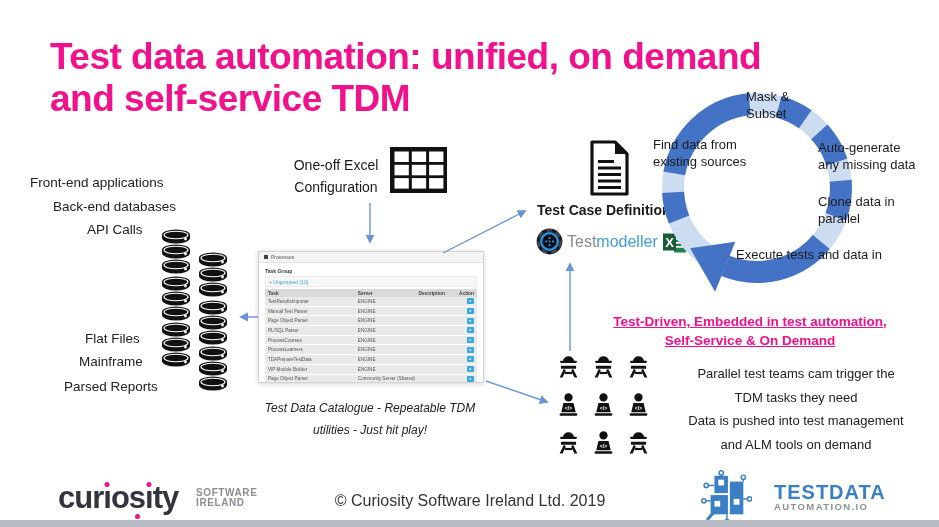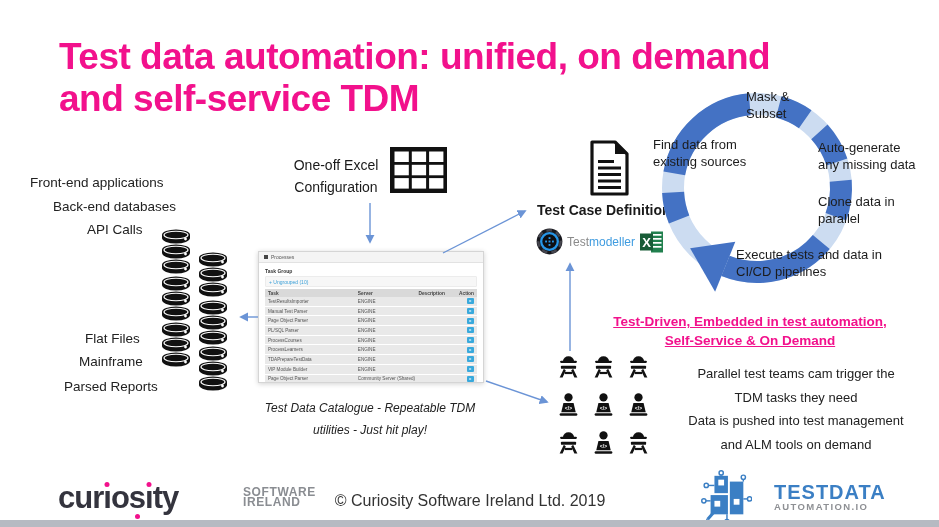--- a/index.html
+++ b/index.html
@@ -1,21 +1,21 @@
 <!DOCTYPE html>
 <html style="--accent-pink: #f2118c; --arrow-blue: #6b94d6; --cycle-dark: #4472c4; --cycle-light: #ccdcf1; --excel-green: #1e7145; --run-blue: #39a9dc; --brand-blue: #3b7fc4;"><head>
 <meta charset="utf-8">
 <style>
   html,body{margin:0;padding:0;background:#fff;}
   #slide{position:relative;width:939px;height:527px;background:#fff;overflow:hidden;
          font-family:"Liberation Sans","DejaVu Sans",sans-serif;color:#1a1a1a;}
   .abs{position:absolute;}
 
   
-  #title{left:59px;top:36px;font-size:37px;line-height:42px;font-weight:bold;
+  #title{left:50px;top:36px;font-size:37px;line-height:42px;font-weight:bold;
          color:var(--accent-pink);letter-spacing:-0.5px;}
 
   
   .src-label{font-size:13.5px;color:#222;white-space:nowrap;}
 
   
   .db{width:32px;height:46px;}
 
   
   #excel-config-label{left:285px;top:154px;width:102px;text-align:center;font-size:14px;line-height:22px;}
@@ -39,21 +39,21 @@
   .c-action{width:10%;display:flex;justify-content:flex-end;padding-right:3px;box-sizing:border-box;}
   .run-button{width:7px;height:6px;background:var(--run-blue);border-radius:1px;color:#fff;
               font-size:4px;line-height:6px;text-align:center;}
 
   #caption{left:238px;top:397px;width:264px;text-align:center;font-size:12px;line-height:22px;color:#222;font-style:italic;}
 
   
   #doc-icon{left:587px;top:139px;}
   #tcd-label{left:537px;top:202px;font-size:14px;font-weight:bold;}
   #tm-row{left:536px;top:228px;display:flex;align-items:center;gap:4px;}
-  #tm-text{font-size:12px;text-align:center;}
+  #tm-text{font-size:16px;text-align:center;}
   #tm-text .t1{color:#8a8a8a;}
   #tm-text .t2{color:#3f9ce0;}
 
   
   .cycle-label{font-size:13px;line-height:17px;color:#1c1c1c;}
   #lbl-mask{left:746px;top:88px;}
   #lbl-find{left:653px;top:136px;}
   #lbl-auto{left:818px;top:139px;}
   #lbl-clone{left:818px;top:193px;}
   #lbl-exec{left:736px;top:246px;}
@@ -69,21 +69,21 @@
   #team-text{left:662px;top:362px;width:268px;text-align:center;font-size:13px;line-height:23.5px;color:#222;}
 
   
   #curiosity{left:58px;top:480px;font-size:31px;font-weight:bold;color:#34343e;letter-spacing:-1px;display:flex;}
   .cur-i{position:relative;}
   .cur-i::after{content:'';position:absolute;left:50%;transform:translateX(-50%);top:2px;width:5px;height:5px;
                 border-radius:50%;background:var(--accent-pink);}
   .cur-s{position:relative;}
   .cur-s::after{content:'';position:absolute;left:40%;bottom:-3px;width:5px;height:5px;
                 border-radius:50%;background:var(--accent-pink);}
-  #cur-sub{left:196px;top:488px;font-size:12px;font-weight:bold;color:#8a8d92;letter-spacing:0.6px;line-height:9.5px;margin-left:47px;}
+  #cur-sub{left:196px;top:488px;font-size:10px;font-weight:bold;color:#8a8d92;letter-spacing:0.6px;line-height:9.5px;}
   #copyright{left:330px;top:492px;width:280px;text-align:center;font-size:16px;color:#333;}
   #tda-logo{left:700px;top:469px;display:flex;align-items:center;gap:22px;}
   #tda-name{font-size:20px;font-weight:bold;color:var(--brand-blue);letter-spacing:1px;line-height:18px;}
   #tda-sub{font-size:9.5px;font-weight:bold;color:#8e9094;letter-spacing:1.4px;}
   #bottom-strip{left:0;bottom:0;width:939px;height:7px;background:#b6bac2;}
 
   svg{display:block;}
 </style>
 </head>
 <body>
@@ -328,21 +328,20 @@
   <div class="abs cycle-label" id="lbl-auto">
       <div>Auto-generate</div>
       <div>any missing data</div>
     </div>
   <div class="abs cycle-label" id="lbl-clone">
       <div>Clone data in</div>
       <div>parallel</div>
     </div>
   <div class="abs cycle-label" id="lbl-exec">
       <div>Execute tests and data in</div>
-      <div>CI/CD pipelines</div>
     </div>
 
   <div class="abs" id="tagline">
     <div>Test-Driven, Embedded in test automation,</div>
     <div>Self-Service &amp; On Demand</div>
   </div>
 
   <div class="abs" id="team-grid">
       <svg class="person" viewBox="0 0 32 32">
         <use href="#icon-worker"></use>

